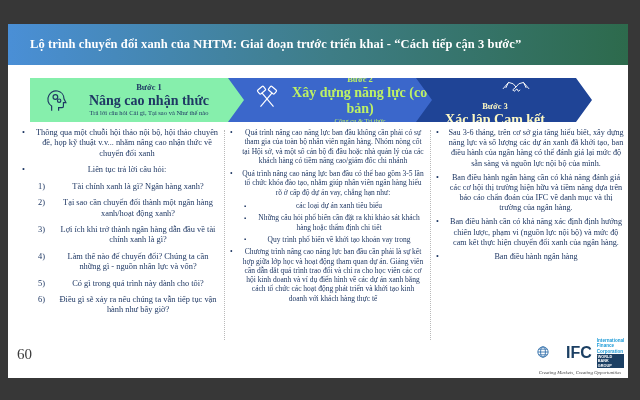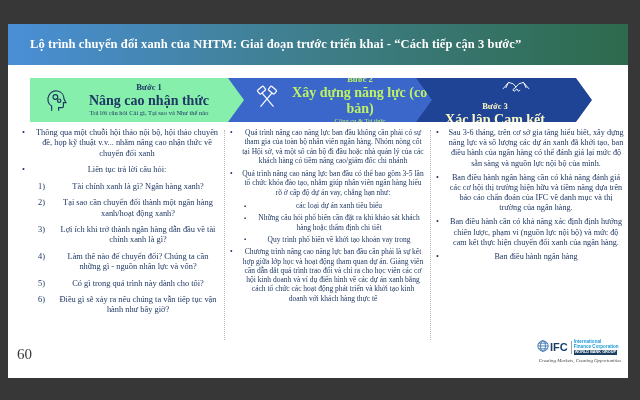--- a/index.html
+++ b/index.html
@@ -61,21 +61,21 @@
   .item.sub .marker { flex:0 0 10px; font-size:6px; padding-top:1.5px; }
   .item .txt { flex:1 1 auto;text-align:center; }
   .item .txt b { font-weight:normal; }
   
   .page-num {
     position:absolute; left:9px; top:322px; font-size:15px; color:#3c3c3c;
     font-family:"Liberation Serif", serif;
   }
   .ifc-logo { position:absolute; right:5px; top:314px; width:86px; }
   .logo-row { display:flex; align-items:center; }
-  .logo-abbr { font-family:"Liberation Sans",sans-serif; font-weight:bold; font-size:11px; color:#1b3f63; margin-left:1px; }
+  .logo-abbr { font-family:"Liberation Sans",sans-serif; font-weight:bold; font-size:16px; color:#1b3f63; margin-left:17px; }
   .logo-div { width:1px; height:13px; background:#9aa7b2; margin:0 2px 0 3px; }
   .logo-org { font-family:"Liberation Sans",sans-serif; font-weight:bold; font-size:4.6px; line-height:1.15; color:#1d9bd7; }
   .logo-group { font-family:"Liberation Sans",sans-serif; font-weight:bold; font-size:3.8px; color:#ffffff; background:#1b3f63; padding:0.5px 1px; margin-top:0.5px; display:inline-block; }
   .logo-tagline { font-size:4.9px; font-style:italic; color:#4a4a4a; margin-top:1.5px; text-align:center; white-space:nowrap; }
 </style>
 </head>
 <body>
 
 <div class="slide">
 

